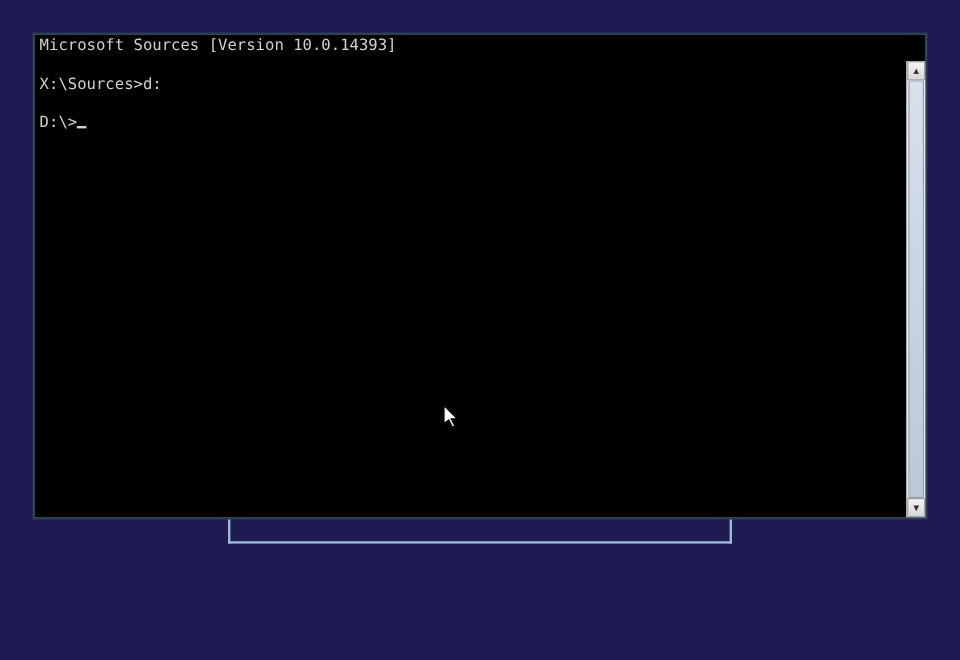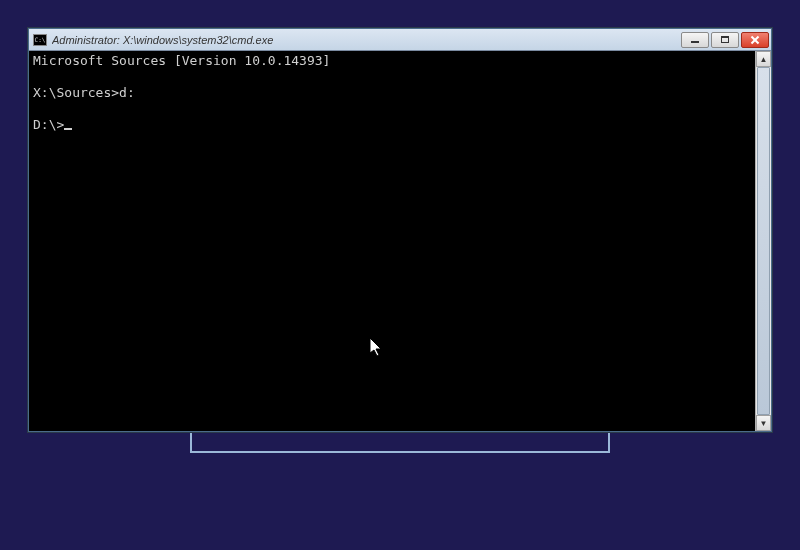--- a/index.html
+++ b/index.html
@@ -166,37 +166,20 @@
   }
   .mouse-cursor svg { display:block; }
 </style>
 </head>
 <body>
 
 <div class="wizard-backdrop-top"></div>
 <div class="wizard-backdrop"></div>
 
 <div class="window">
-  <div class="titlebar">
-    <div class="sys-icon">
-      <span class="sys-icon-text">C:\</span>
-    </div>
-    <div class="title-text">Administrator: X:\windows\system32\cmd.exe</div>
-    <div class="win-controls">
-      <div class="win-btn min">
-          <span></span>
-        </div>
-      <div class="win-btn max">
-          <span></span>
-        </div>
-      <div class="win-btn close">
-          <span></span>
-        </div>
-    </div>
-  </div>
 
   <div class="terminal"><span>Microsoft Sources [Version 10.0.14393]</span>
 <span></span>
 <span>X:\Sources&gt;</span><span>d:</span>
 <span></span>
 <span>D:\&gt;</span><span class="cursor-blink"></span></div>
 
   <div class="scrollbar">
     <div class="sb-btn">
         <span>▲</span>

